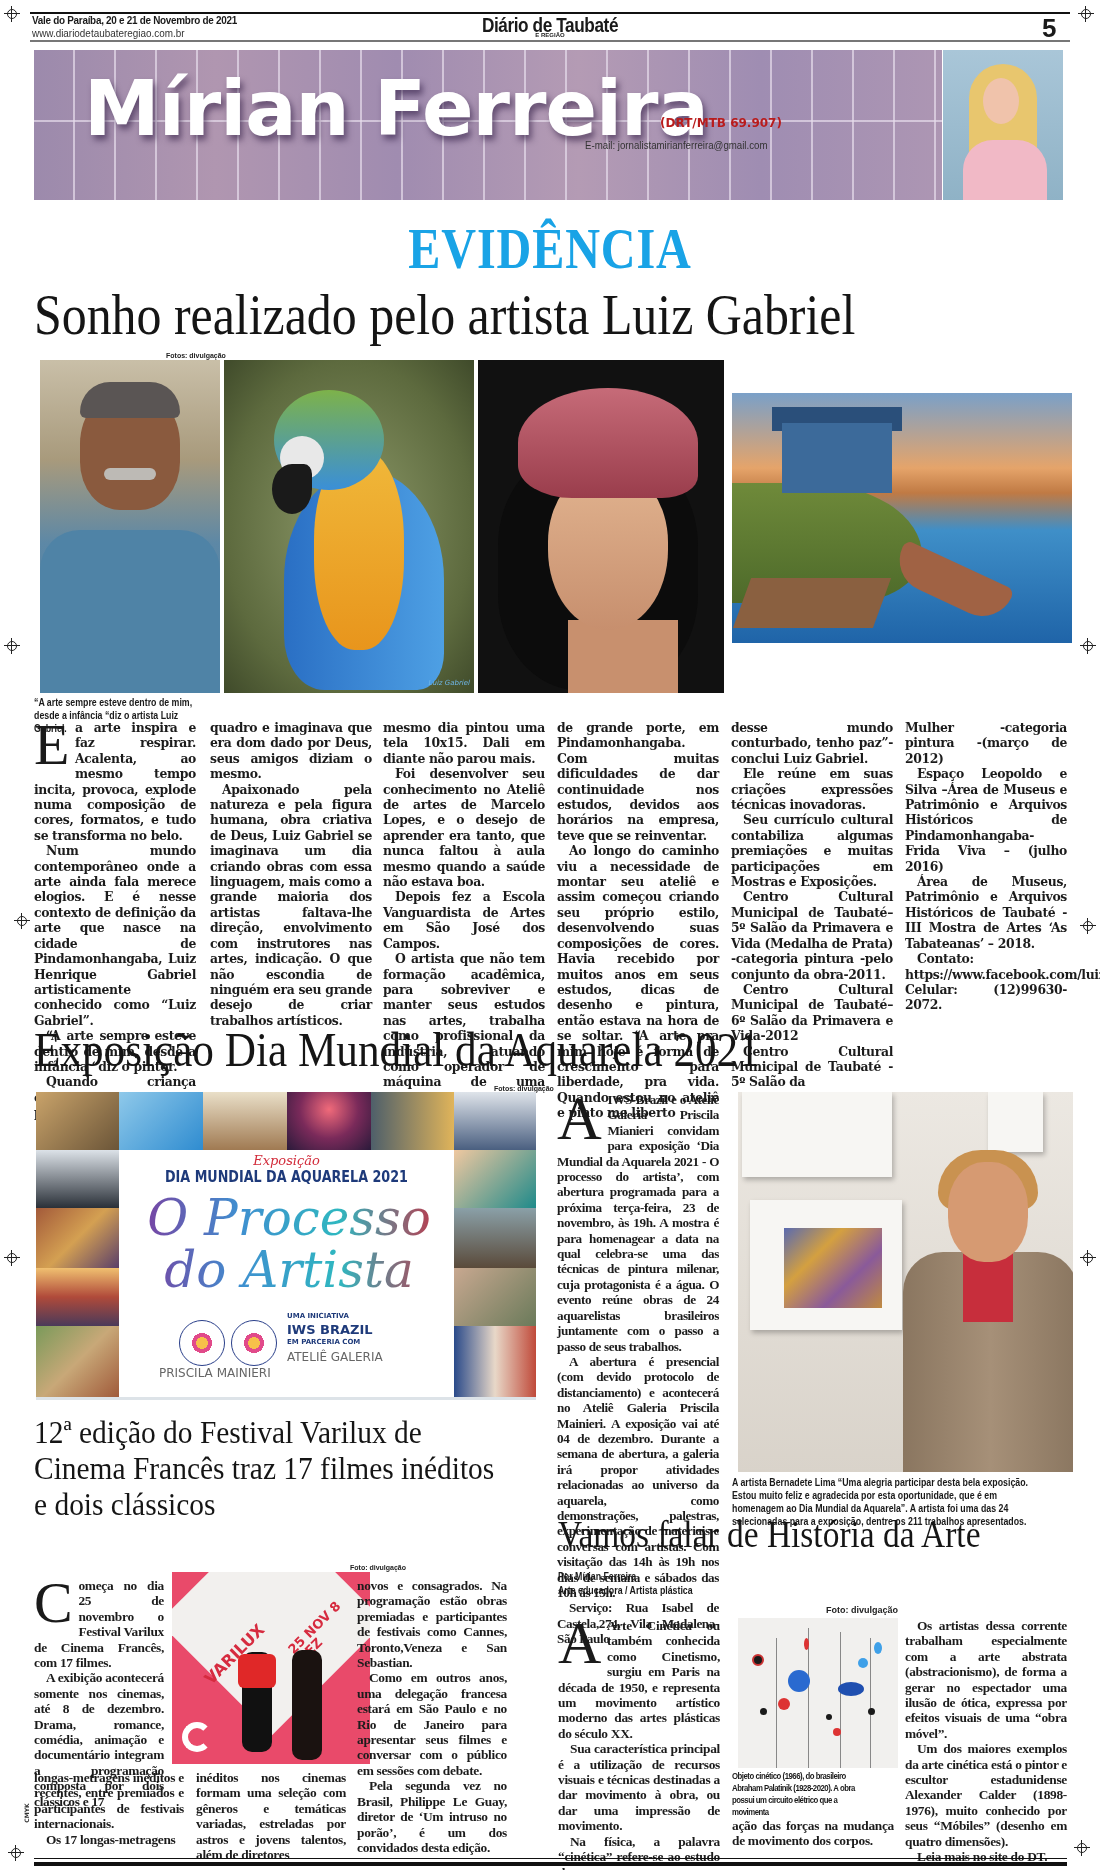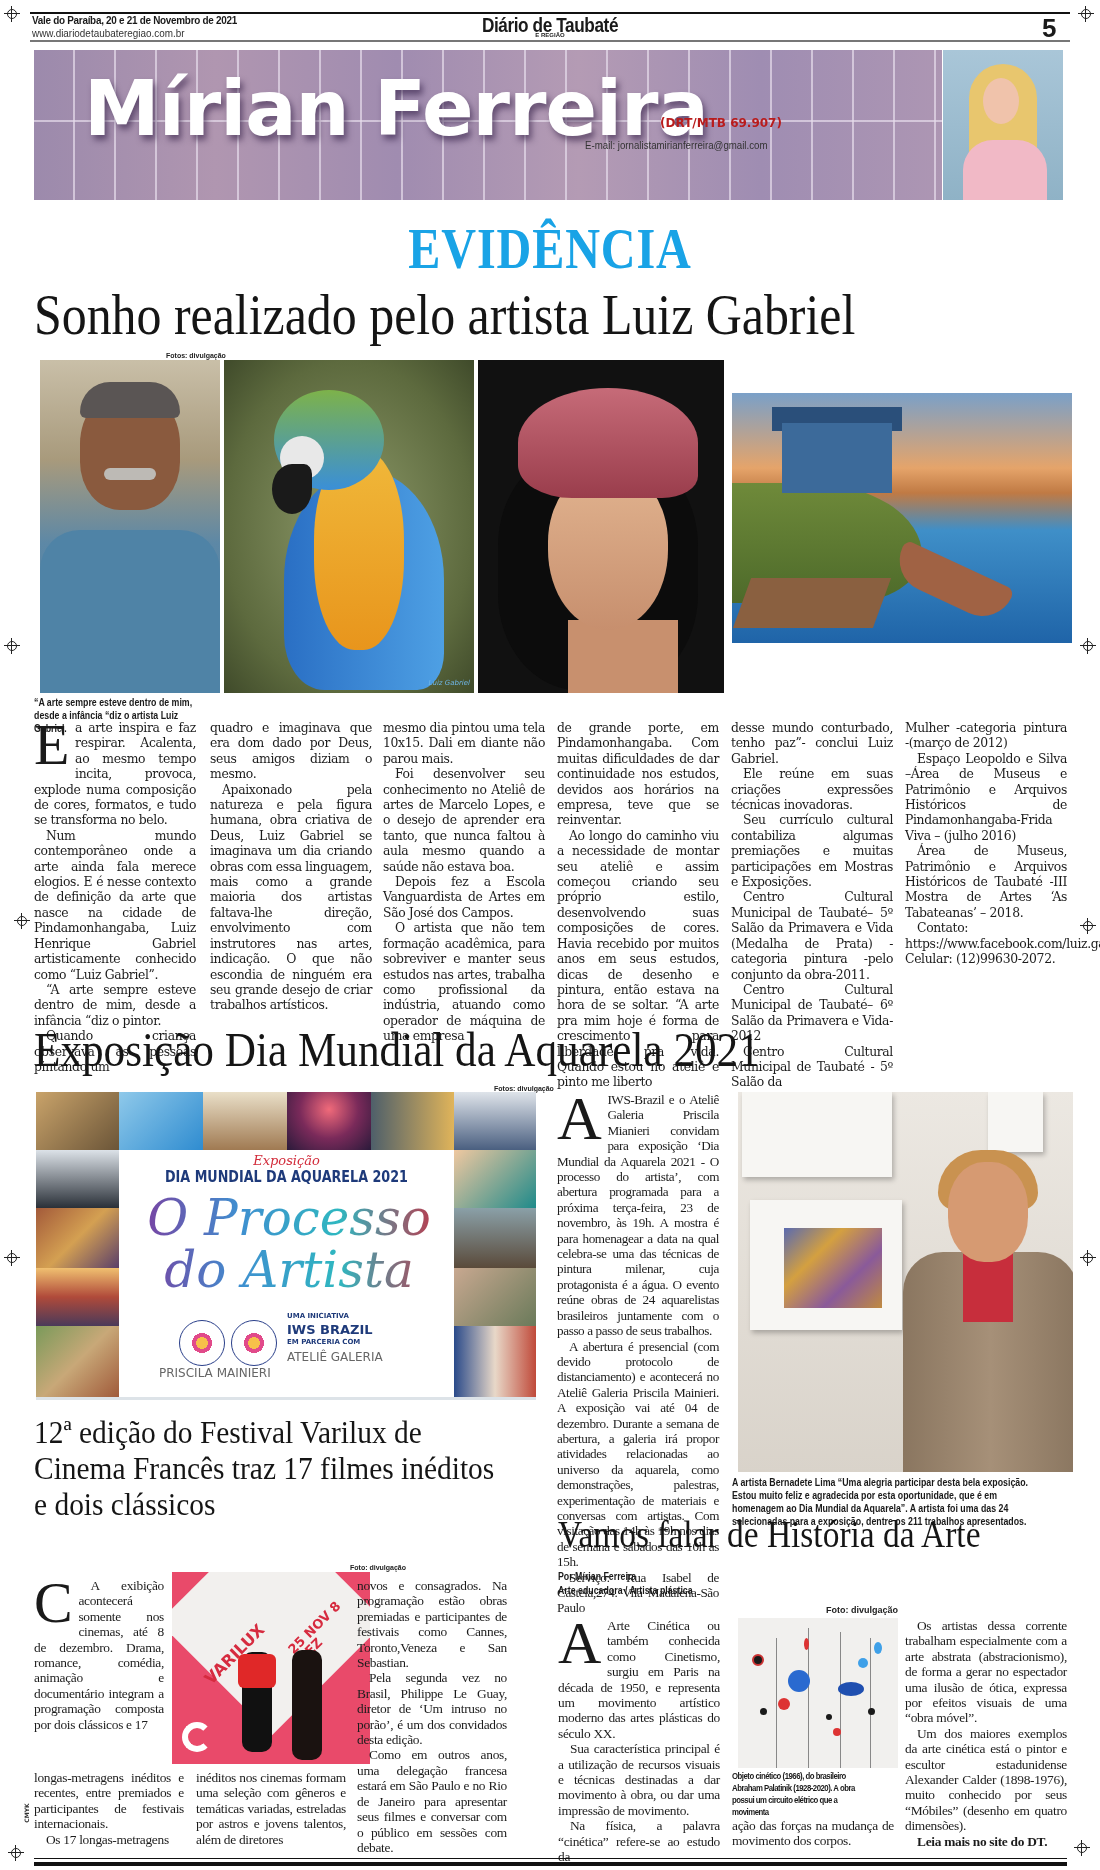--- a/index.html
+++ b/index.html
@@ -65,21 +65,21 @@
   .ph-lake .land { position: absolute; left: 0; top: 90px; width: 190px; height: 120px; background: linear-gradient(180deg, #6f8a3a, #4d6a2a); border-radius: 0 60% 40% 0; }
   .ph-lake .house { position: absolute; left: 50px; top: 30px; width: 110px; height: 70px; background: #3c6a9a; }
   .ph-lake .roof { position: absolute; left: 40px; top: 14px; width: 130px; height: 24px; background: #2a4f7a; }
   .ph-lake .dock { position: absolute; left: 10px; top: 185px; width: 140px; height: 50px; background: #8a6040; transform: skewX(-20deg); }
   .ph-lake .boat { position: absolute; left: 160px; top: 170px; width: 120px; height: 40px; background: #a06244; border-radius: 10px 10px 40px 40px; transform: rotate(25deg); }
 
   .caption1 { left: 34px; top: 696px; width: 190px; font: bold 10px/13px "Liberation Sans", sans-serif; transform: scaleX(0.88); transform-origin: left; }
 
   
   .col { position: absolute; font: 12.4px/15.4px "DejaVu Serif", serif; text-align: justify; hyphens: auto; color: #1c1c1c; letter-spacing: -0.35px; }
-  .col p { text-indent: 12px; }
+  .col p { text-indent: 12px; font-weight: bold; }
   .col p.noind { text-indent: 0; }
   .dropcap { float: left; font: 58px/46px "Liberation Serif", serif; margin: 2px 6px 0 0; color: #1a1a1a; }
   .col1 { left: 34px; top: 720px; width: 162px; }
   .col2 { left: 210px; top: 720px; width: 162px; }
   .col3 { left: 383px; top: 720px; width: 162px; }
   .col4 { left: 557px; top: 720px; width: 162px; }
   .col5 { left: 731px; top: 720px; width: 162px; }
   .col6 { left: 905px; top: 720px; width: 162px; }
 
   .headline2 { left: 34px; top: 1022px; width: 900px; font: 48px/56px "Liberation Serif", serif; color: #151515; transform: scaleX(0.9); transform-origin: left; white-space: nowrap; }
@@ -314,42 +314,43 @@
     <div class="pb-hair"></div>
     <div class="pb-head"></div>
 </div>
 <div class="abs caption2">A artista Bernadete Lima “Uma alegria participar desta bela exposição. Estou muito feliz e agradecida por esta oportunidade, que é em homenagem ao Dia Mundial da Aquarela”. A artista foi uma das 24 selecionadas para a exposição, dentre os 211 trabalhos apresentados.</div>
 
 <div class="abs headline3">12ª edição do Festival Varilux de Cinema Francês traz 17 filmes inéditos e dois clássicos</div>
 <div class="abs credit" style="left:350px;top:1563px;">Foto: divulgação</div>
 
 <div class="col vx-col vx1">
   <span class="dropcap" style="font-size:58px;line-height:46px;">C</span>
+  <p class="noind">omeça no dia 25 de novembro o Festival Varilux de Cinema Francês, com 17 filmes.</p>
   <p>A exibição acontecerá somente nos cinemas, até 8 de dezembro. Drama, romance, comédia, animação e documentário integram a programação composta por dois clássicos e 17</p>
 </div>
 <div class="abs poster-vx">
   <div class="vx-diamond"></div>
   <div class="vx-text">VARILUX</div>
   <div class="vx-date">25 NOV 8 DEZ</div>
   <div class="vx-fig1"></div>
     <div class="vx-fig1top"></div>
     <div class="vx-fig2"></div>
   <div class="vx-logo"></div>
 </div>
 <div class="col vx-col vx1b">
   <p class="noind">longas-metragens inéditos e recentes, entre premiados e participantes de festivais internacionais.</p>
   <p>Os 17 longas-metragens</p>
 </div>
 <div class="col vx-col vx2">
   <p class="noind">inéditos nos cinemas formam uma seleção com gêneros e temáticas variadas, estreladas por astros e jovens talentos, além de diretores</p>
 </div>
 <div class="col vx-col vx3">
   <p class="noind">novos e consagrados. Na programação estão obras premiadas e participantes de festivais como Cannes, Toronto,Veneza e San Sebastian.</p>
+  <p>Como em outros anos, uma delegação francesa estará em São Paulo e no Rio de Janeiro para apresentar seus filmes e conversar com o público em sessões com debate.</p>
   <p>Pela segunda vez no Brasil, Philippe Le Guay, diretor de ‘Um intruso no porão’, é um dos convidados desta edição.</p>
-  <p>Como em outros anos, uma delegação francesa estará em São Paulo e no Rio de Janeiro para apresentar seus filmes e conversar com o público em sessões com debate.</p>
 </div>
 
 <div class="abs headline4">Vamos falar de História da Arte</div>
 <div class="abs by1">Por Mírian Ferreira</div>
 <div class="abs by2">Arte educadora / Artista plástica</div>
 <div class="abs credit" style="left:826px;top:1606px;font-size:9px;">Foto: divulgação</div>
 
 <div class="col hcol hx1">
   <span class="dropcap" style="font-size:60px;line-height:46px;">A</span>
   <p class="noind">Arte Cinética ou também conhecida como Cinetismo, surgiu em Paris na década de 1950, e representa um movimento artístico moderno das artes plásticas do século XX.</p>

